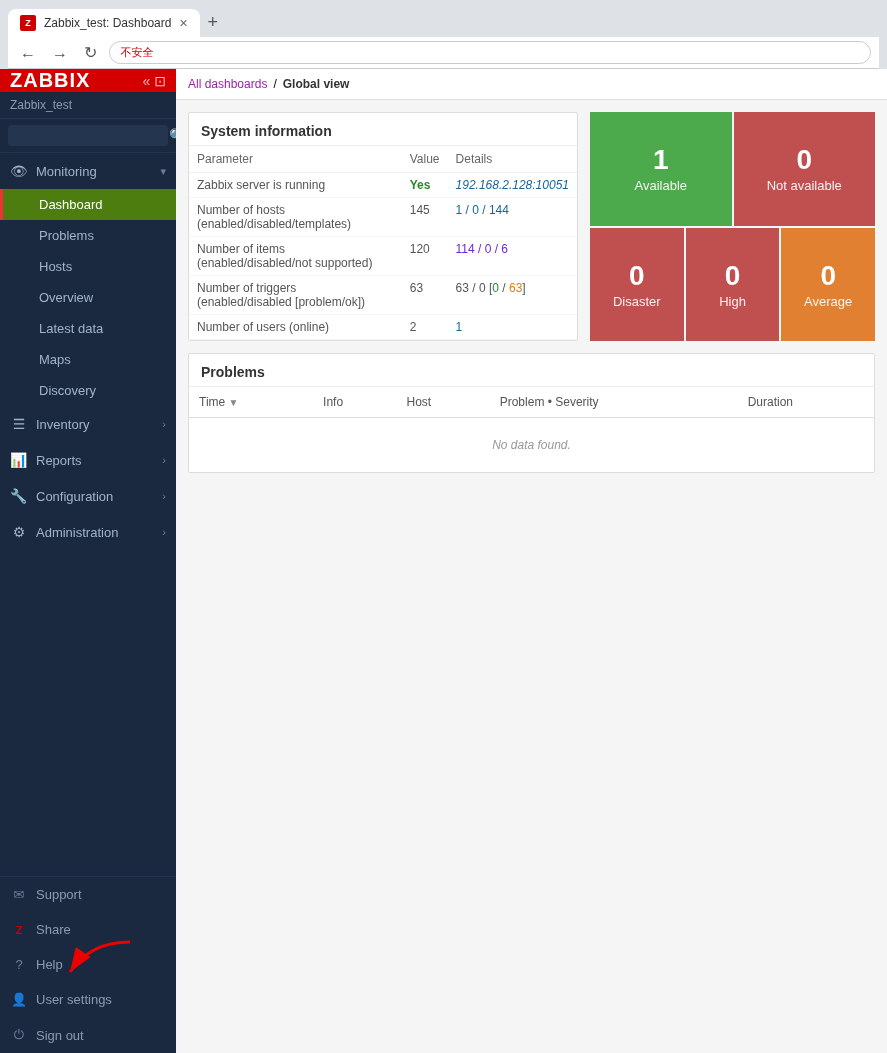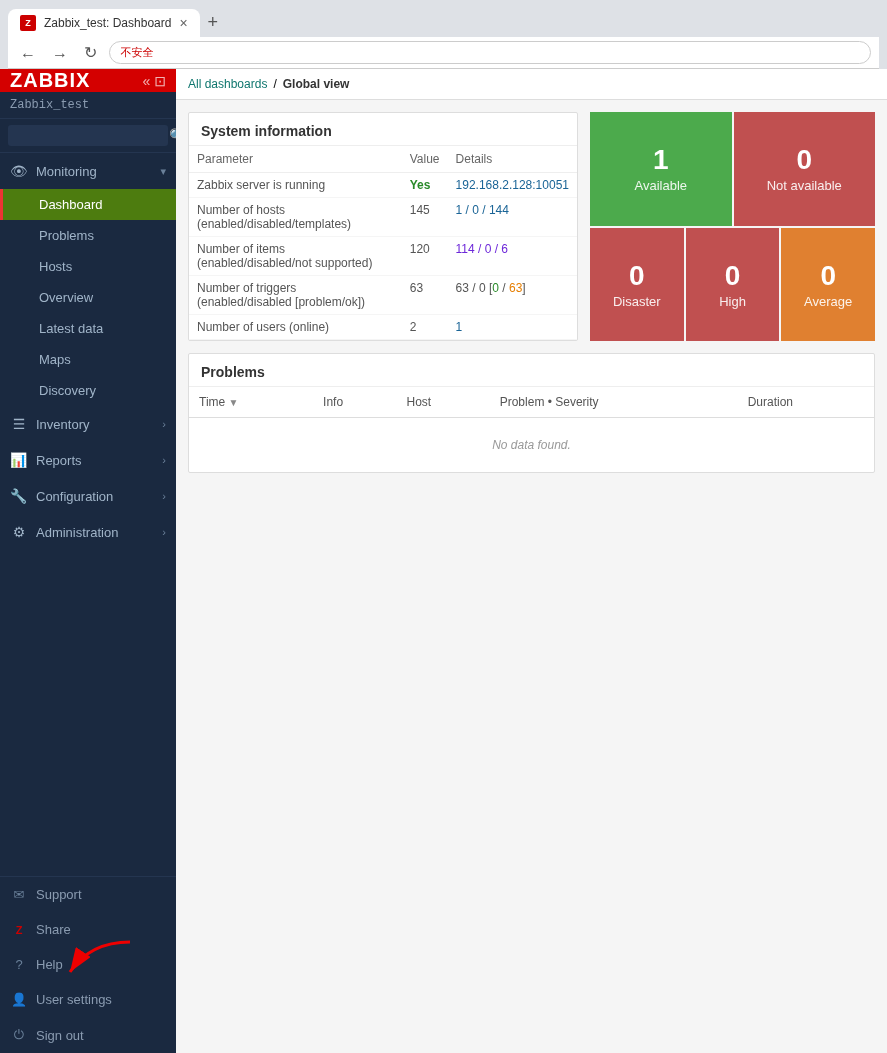--- a/index.html
+++ b/index.html
@@ -20,21 +20,21 @@
     .address-bar .url-text { color: #333; font-size: 12px; }
 
     
     .app { display: flex; flex: 1; overflow: hidden; }
 
     
     .sidebar { width: 176px; background: #1a2940; display: flex; flex-direction: column; flex-shrink: 0; overflow-y: auto; overflow-x: hidden; }
     .sidebar-header { background: #d40000; padding: 0 10px; display: flex; align-items: center; justify-content: space-between; }
     .zabbix-logo { color: white; font-size: 20px; font-weight: bold; letter-spacing: 1px; }
     .sidebar-header-icons { display: flex; gap: 4px; color: rgba(255,255,255,0.7); font-size: 14px; }
-    .sidebar-user { padding: 6px 10px; color: #8a9bb0; font-size: 12px; border-bottom: 1px solid #243550; font-family: Liberation Mono, monospace; }
+    .sidebar-user { padding: 6px 10px; color: #8a9bb0; font-size: 12px; border-bottom: 1px solid #243550; }
     .search-box { padding: 6px 8px; border-bottom: 1px solid #243550; }
     .search-input-wrapper { display: flex; align-items: center; background: #243550; border-radius: 3px; padding: 3px 6px; }
     .search-input-wrapper input { background: transparent; border: none; outline: none; color: #ccc; font-size: 12px; flex: 1; }
     .search-icon-span { color: #8a9bb0; font-size: 13px; }
 
     .nav-section { padding: 0; }
     .nav-group-header { display: flex; align-items: center; padding: 10px 10px; color: #a0b4c8; font-size: 13px; cursor: pointer; transition: background 0.2s; gap: 8px; }
     .nav-group-header .icon { width: 18px; color: #a0b4c8; font-size: 14px; display: flex; align-items: center; justify-content: center; }
     .nav-group-header .chevron { margin-left: auto; font-size: 11px; color: #6a8099; }
     .nav-item { display: flex; align-items: center; padding: 8px 10px 8px 36px; color: #a0b4c8; font-size: 13px; cursor: pointer; transition: background 0.2s; border-left: 3px solid transparent; }
@@ -42,21 +42,21 @@
 
     .sidebar-bottom { margin-top: auto; border-top: 1px solid #243550; }
     .sidebar-bottom-item { display: flex; align-items: center; padding: 10px 10px; color: #8a9bb0; font-size: 13px; cursor: pointer; gap: 8px; }
     .sidebar-bottom-item .icon { width: 18px; display: flex; align-items: center; justify-content: center; color: #6a8099; }
 
     
     .main { flex: 1; background: #f5f5f5; overflow-y: auto; }
 
     
     .breadcrumb { padding: 8px 12px; background: white; border-bottom: 1px solid #ddd; display: flex; gap: 6px; align-items: center; font-size: 12px; }
-    .breadcrumb a { color: #0f766e; text-decoration: none; }
+    .breadcrumb a { color: #a21caf; text-decoration: none; }
     .breadcrumb .current { color: #333; font-weight: bold; }
 
     
     .dashboard-content { padding: 12px; display: flex; gap: 12px; flex-direction: column; }
 
     .dashboard-row { display: flex; gap: 12px; }
 
     
     .panel { background: white; border: 1px solid #ddd; border-radius: 2px; }
     .panel-title { font-size: 14px; font-weight: bold; color: #333; padding: 10px 12px 6px; border-bottom: 1px solid #eee; }
@@ -239,21 +239,21 @@
                 <tr>
                   <th>Parameter</th>
                   <th>Value</th>
                   <th>Details</th>
                 </tr>
               </thead>
               <tbody id="sys-info-tbody">
               <tr>
                     <td class="param-col">Zabbix server is running</td>
                     <td class="value-green">Yes</td>
-                    <td style="color: rgb(26, 100, 150); cursor: pointer;">192.168.2.128:10051</td>
+                    <td style="color: rgb(26, 100, 150); cursor: pointer; font-style: italic;">192.168.2.128:10051</td>
                   </tr>
                   <tr>
                     <td class="param-col">Number of hosts (enabled/disabled/templates)</td>
                     <td class="value-number">145</td>
                     <td style="color: rgb(26, 100, 150); cursor: pointer;">1 / 0 / 144</td>
                   </tr>
                   <tr>
                     <td class="param-col">Number of items (enabled/disabled/not supported)</td>
                     <td class="value-number">120</td>
                     <td style="color: #6d28d9; cursor: pointer;">114 / 0 / 6</td>

